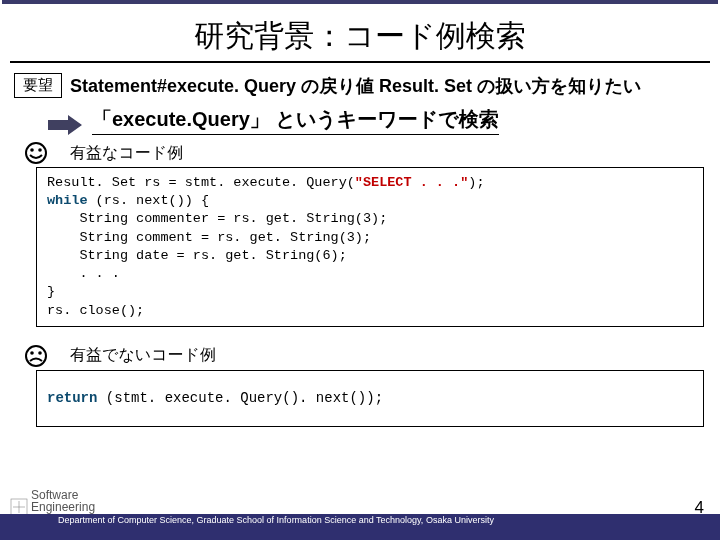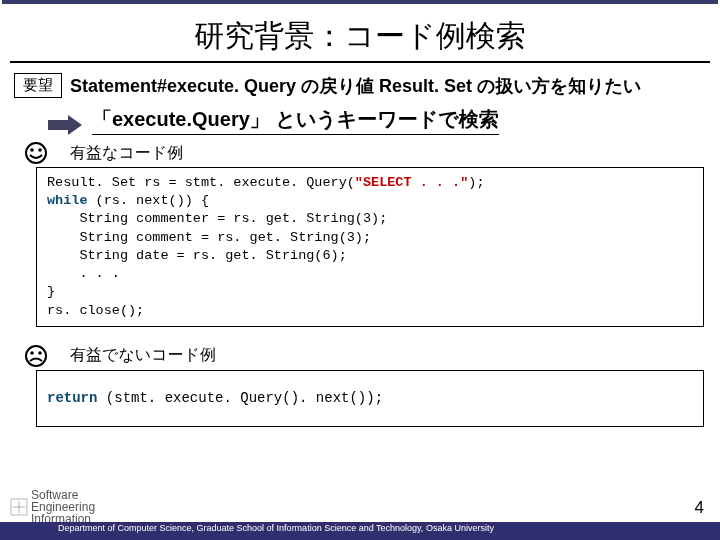--- a/index.html
+++ b/index.html
@@ -27,21 +27,21 @@
   .kw { color: #0c4a6e; font-weight: bold; }
   .str { color: #c00000; font-weight: bold; }
 
   .callout-container { position: absolute; right: 8px; top: 244px; width: 216px; z-index: 5; }
   .callout-arrow { position: absolute; left: -28px; top: 40px; width: 30px; height: 42px; }
   .callout { border: 1.5px solid #000; background: #fff; padding: 6px 8px 8px 8px; font-size: 14.5px; box-shadow: 3px 3px 4px rgba(0,0,0,0.25); }
   .callout ul { list-style: none; padding-left: 4px; margin: 2px 0; }
   .callout li::before { content: "•"; color: #000; margin-right: 6px; }
 
   .page-num { position: absolute; right: 16px; bottom: 22px; font-size: 17px; }
-  .footer { position: absolute; left: 0; bottom: 0; width: 100%; height: 18px; background: #2f2f6f; color: #fff; font-size: 9px; padding: 1px 0 0 58px; }
+  .footer { position: absolute; left: 0; bottom: 0; width: 100%; height: 26px; background: #2f2f6f; color: #fff; font-size: 9px; padding: 1px 0 0 58px; }
   .footer-logo { position: absolute; left: 10px; bottom: 15px; display: flex; align-items: center; gap: 3px; }
   .footer-logo-icon { width: 18px; height: 18px; }
   .footer-logo-text { font-size: 12px; line-height: 1; color: #555; }
 </style>
 </head>
 <body>
 
 <div class="slide">
   <div class="top-bar"></div>
   <div class="title">研究背景：コード例検索</div>

